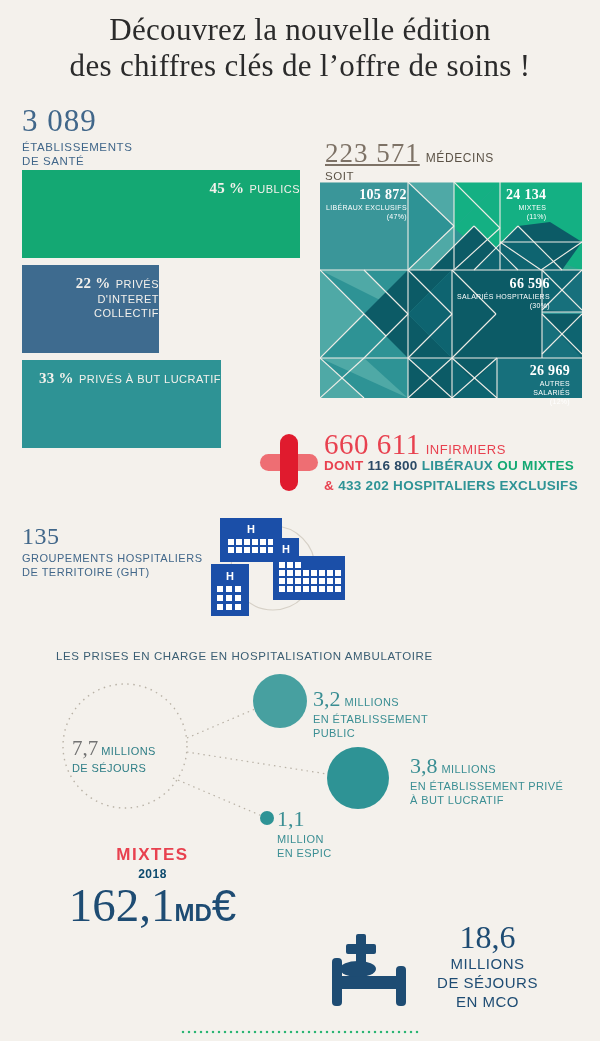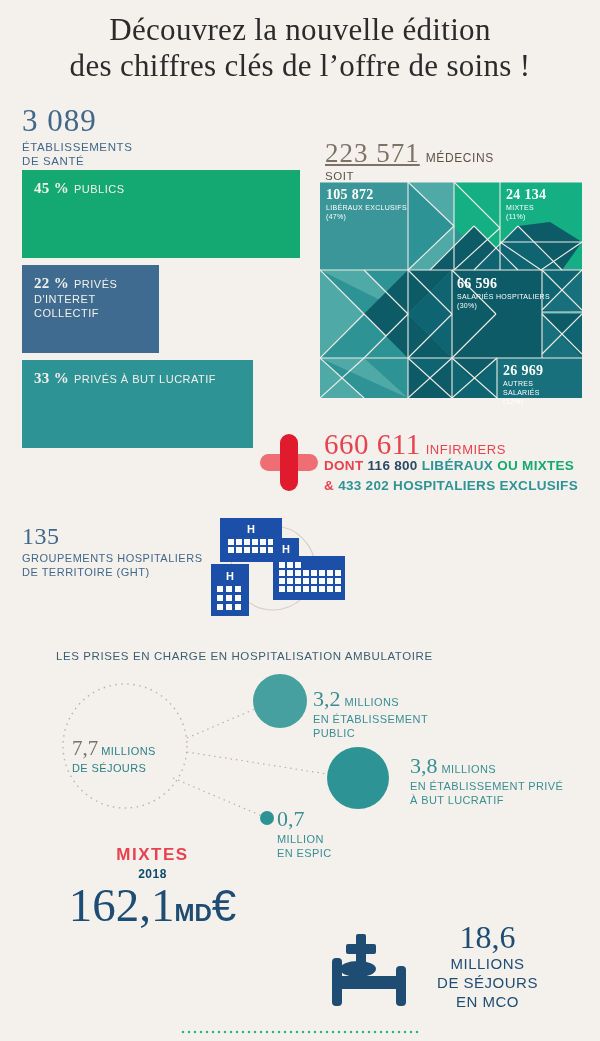--- a/index.html
+++ b/index.html
@@ -23,49 +23,49 @@
   #estab-block { position: absolute; left: 22px; top: 105px; width: 270px; }
   #estab-num {
     font-family: "Liberation Serif", serif;
     font-size: 31px; line-height: 32px; color: #41678A; letter-spacing: 1px;
   }
   #estab-lbl {
     font-size: 11.5px; line-height: 14px; color: #41678A;
     letter-spacing: .6px; margin-top: 3px; font-weight: 400;
   }
 
-  .bar { position: absolute; color: #F4F1EC; padding: 9px 13px 0 12px; }
+  .bar { position: absolute; color: #F4F1EC; padding: 9px 0 0 12px; text-align: right; }
   .bar .pct {
     font-family: "Liberation Serif", serif; font-weight: bold;
     font-size: 15px; letter-spacing: .3px; display: inline-block;
     vertical-align: baseline;
   }
   .bar .btxt {
     font-size: 11px; letter-spacing: .5px; display: inline-block;
     vertical-align: baseline; margin-left: 5px; line-height: 14px;
   }
   .bar .btxt2 { font-size: 11px; letter-spacing: .5px; line-height: 14px; display:block; }
 
   #bar-publics   { left: 22px; top: 170px;  width: 278px; height: 88px;  background: #14A873; }
   #bar-pic       { left: 22px; top: 265px;  width: 137px; height: 88px;  background: #3E6B8F; }
-  #bar-lucratif  { left: 22px; top: 360px;  width: 231px; height: 88px;  background: #2E9395; }
+  #bar-lucratif  { left: 22px; top: 360px;  width: 199px; height: 88px;  background: #2E9395; }
 
   
   #med-block { position: absolute; left: 325px; top: 138px; width: 265px; }
   #med-num {
     font-family: "Liberation Serif", serif; font-size: 27px; color: #7D7266;
     letter-spacing: 1px; display: inline-block; vertical-align: baseline; text-decoration: underline;
   }
   #med-lbl {
     font-size: 12px; color: #5C5347; letter-spacing: .6px;
     display: inline-block; vertical-align: baseline; margin-left: 6px;
   }
   #med-soit { font-size: 11.5px; color: #5C5347; letter-spacing: .6px; margin-top: 1px; }
 
-  #treemap { position: absolute; left: 320px; top: 182px; width: 250px; height: 216px; }
+  #treemap { position: absolute; left: 320px; top: 182px; width: 250px; height: 216px; text-align: right; }
   .tm-lab { position: absolute; color: #FFFFFF; }
   .tm-lab .n {
     font-family: "Liberation Serif", serif; font-weight: bold;
     font-size: 14px; letter-spacing: .3px; line-height: 15px;
   }
   .tm-lab .d { font-size: 7px; letter-spacing: .3px; line-height: 9px; margin-top: 1px; }
   .tm-lab .p { font-size: 7px; letter-spacing: .3px; line-height: 9px; }
 
   
   #nurse-block { position: absolute; left: 258px; top: 428px; width: 342px; height: 72px; }
@@ -425,21 +425,21 @@
     <span class="s">PUBLIC</span>
   </div>
 
   <div class="lab32" style="left:410px; top:753px;">
     <span class="n">3,8</span><span class="u">MILLIONS</span>
     <span class="s">EN ÉTABLISSEMENT PRIVÉ</span>
     <span class="s">À BUT LUCRATIF</span>
   </div>
 
   <div class="lab32" style="left:277px; top:806px;">
-    <span class="n">0,7</span>
+    <span class="n">1,1</span>
     <span class="s">MILLION</span>
     <span class="s">EN ESPIC</span>
   </div>
 
 
   <div id="ondam-block">
     <div id="ondam-t">MIXTES</div>
     <div id="ondam-y">2018</div>
     <div id="ondam-v"><span>162,1</span><span class="unit">MD</span><span class="eur">€</span></div>
   </div>

